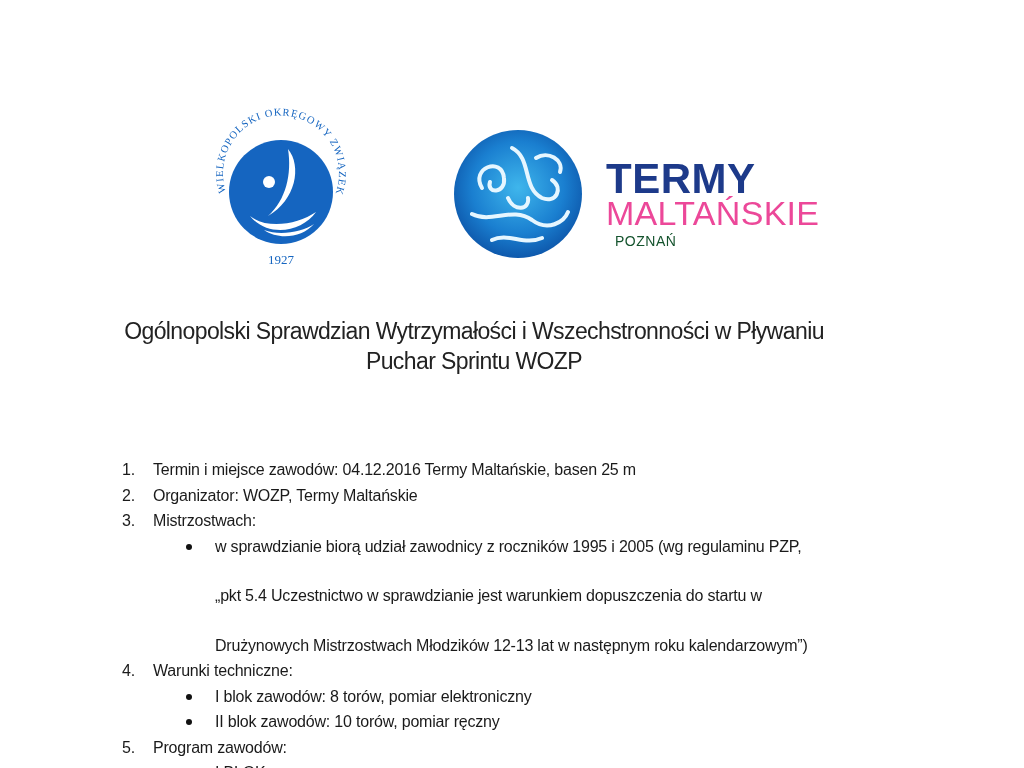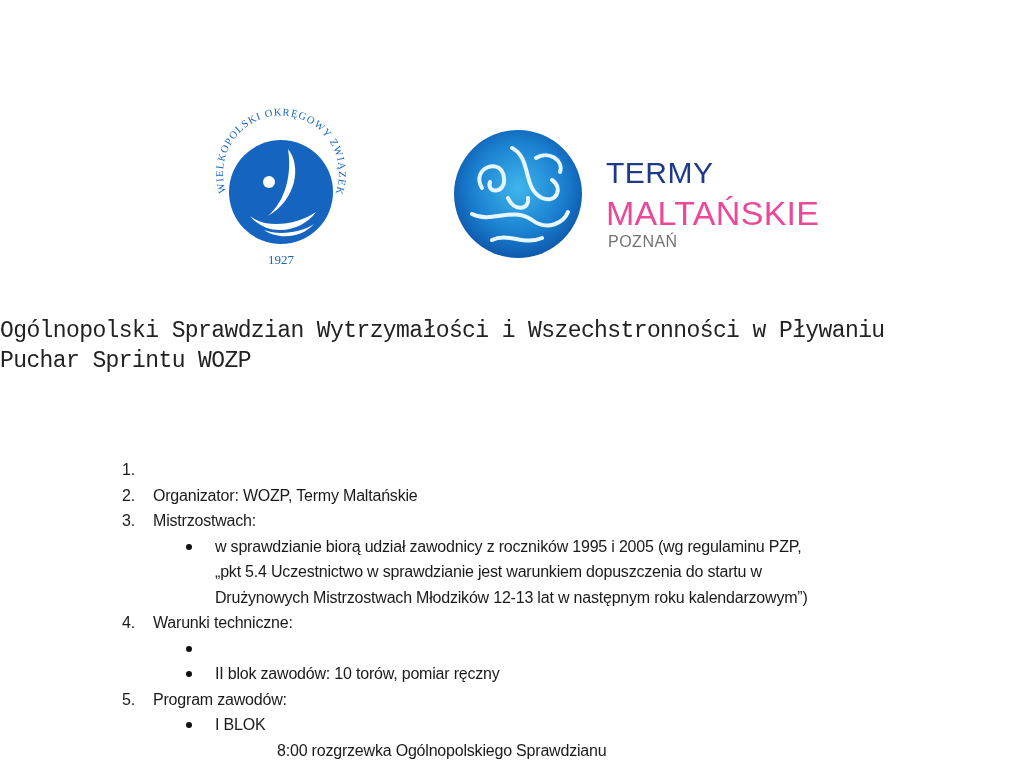--- a/index.html
+++ b/index.html
@@ -4,42 +4,42 @@
   <style>
     html, body { margin: 0; padding: 0; background: #ffffff; }
     body { width: 1024px; height: 768px; overflow: hidden; position: relative;
            font-family: "Liberation Sans", sans-serif; color: #111; }
     .page { position: absolute; left: 0; top: 0; width: 1024px; height: 768px; background: #fff; }
 
     
     .logo-wozp { position: absolute; left: 206px; top: 104px; width: 150px; height: 170px; }
     .logo-termy { position: absolute; left: 450px; top: 124px; width: 380px; height: 140px; }
     .termy-circle { position: absolute; left: 2px; top: 4px; width: 132px; height: 132px; }
-    .termy-word1 { position: absolute; left: 156px; top: 34px; font-weight: normal; font-size: 30px;
+    .termy-word1 { position: absolute; left: 156px; top: 34px; font-weight: bold; font-size: 42px;
                    color: #1d3a8a; letter-spacing: 0.5px; line-height: 1; }
     .termy-word2 { position: absolute; left: 156px; top: 72px; font-size: 34px; color: #ec4899; line-height: 1; letter-spacing: 0.3px; }
-    .termy-word3 { position: absolute; left: 158px; top: 110px; font-size: 16px; color: #737373; line-height: 1; letter-spacing: 0.5px; }
+    .termy-word3 { position: absolute; left: 165px; top: 110px; font-size: 14px; color: #14532d; line-height: 1; letter-spacing: 0.5px; }
 
     
-    .title { position: absolute; left: 0; width: 948px; text-align: left;
-             font-family: Liberation Mono, monospace; font-weight: 200; font-size: 23px; color: #222;
+    .title { position: absolute; left: 0; width: 948px; text-align: center;
+             font-family: Liberation Sans, sans-serif; font-weight: 200; font-size: 23px; color: #222;
              letter-spacing: -0.6px; }
     .title1 { top: 318px; }
     .title2 { top: 348px; }
 
     
     .content { position: absolute; left: 122px; top: 457px; width: 820px;
                font-family: "Liberation Sans", sans-serif; font-size: 16px; line-height: 25.5px; color: #1a1a1a;
                letter-spacing: -0.2px; }
     .row { display: flex; white-space: nowrap; height: 25.5px; }
     .num { width: 31px; flex: none; }
     .bullet-row { padding-left: 62px; }
     .bullet { width: 31px; flex: none; position: relative; }
     .bullet::before { content: ""; position: absolute; left: 2px; top: 10px; width: 6px; height: 6px; border-radius: 50%; background: #111; }
-    .cont { padding-left: 93px; }
+    .cont { padding-left: 93px; margin-top: 24px; }
     .sub2 { padding-left: 155px; }
   </style>
 </head>
 <body>
 
 <div class="page">
 
   <div class="logo-wozp">
     <svg width="150" height="170" viewBox="0 0 150 170">
       <defs>
@@ -81,20 +81,21 @@
     <div class="termy-word2">MALTAŃSKIE</div>
     <div class="termy-word3">POZNAŃ</div>
   </div>
 
   <div class="title title1">Ogólnopolski Sprawdzian Wytrzymałości i Wszechstronności w Pływaniu</div>
   <div class="title title2">Puchar Sprintu WOZP</div>
 
   <div class="content">
     <div class="row">
       <span class="num">1.</span>
+      <span>Termin i miejsce zawodów:  04.12.2016  Termy Maltańskie, basen 25 m</span>
     </div>
     <div class="row">
       <span class="num">2.</span>
       <span>Organizator:  WOZP, Termy Maltańskie</span>
     </div>
     <div class="row">
       <span class="num">3.</span>
       <span>Mistrzostwach:</span>
     </div>
     <div class="row bullet-row">
@@ -106,20 +107,21 @@
     </div>
     <div class="row cont">
       <span>Drużynowych Mistrzostwach Młodzików 12-13 lat w następnym roku kalendarzowym”)</span>
     </div>
     <div class="row">
       <span class="num">4.</span>
       <span>Warunki techniczne:</span>
     </div>
     <div class="row bullet-row">
       <span class="bullet"></span>
+      <span>I blok zawodów: 8 torów, pomiar elektroniczny</span>
     </div>
     <div class="row bullet-row">
       <span class="bullet"></span>
       <span>II blok zawodów: 10 torów, pomiar ręczny</span>
     </div>
     <div class="row">
       <span class="num">5.</span>
       <span>Program zawodów:</span>
     </div>
     <div class="row bullet-row">

